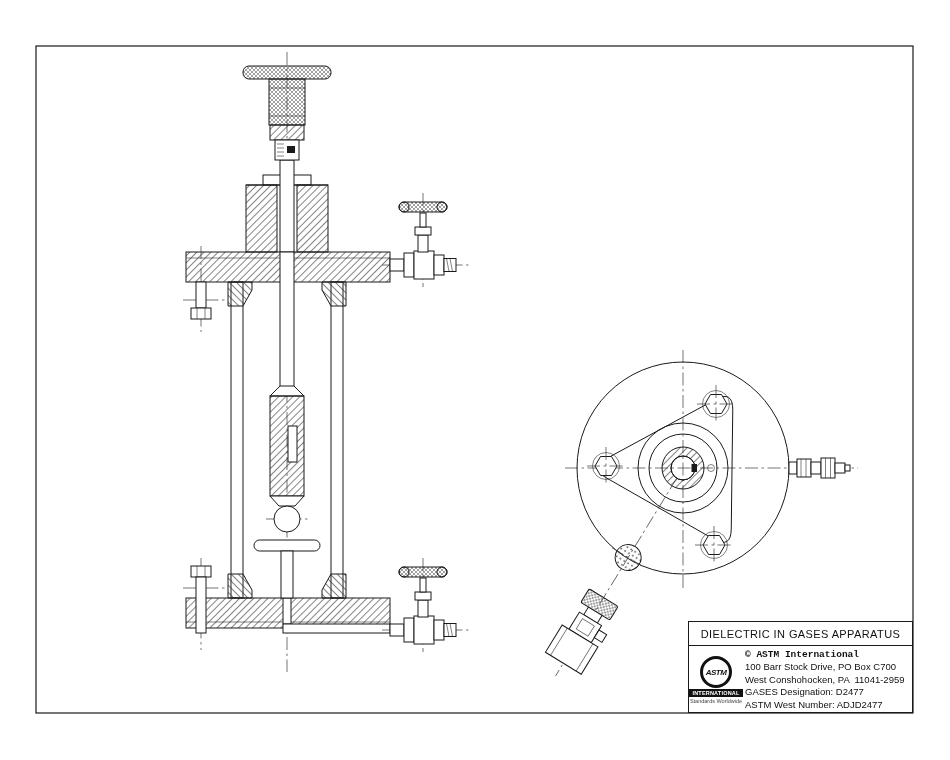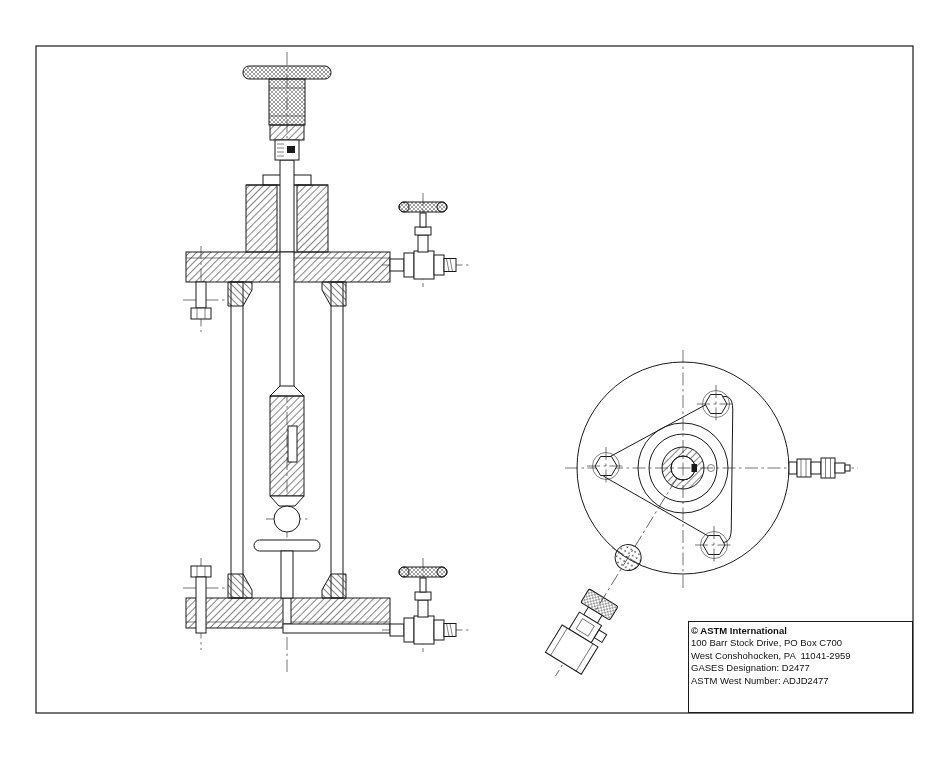--- a/index.html
+++ b/index.html
@@ -28,21 +28,21 @@
   .tb-logo{width:54px;display:flex;flex-direction:column;align-items:center;
     justify-content:center;gap:1px;flex:none;}
   .logo-circle{width:26px;height:26px;border:3px solid #111;border-radius:50%;
     display:flex;align-items:center;justify-content:center;font-weight:bold;
     font-style:italic;font-size:8px;letter-spacing:-0.5px;}
   .logo-banner{background:#111;color:#fff;font-size:5.5px;font-weight:bold;
     padding:1px 3px;letter-spacing:0.2px;white-space:nowrap;}
   .logo-tagline{font-size:5.5px;color:#444;white-space:nowrap;}
   .tb-info{flex:1;padding:3px 3px 0 2px;display:flex;flex-direction:column;}
   .tb-line{font-size:9.5px;line-height:12.4px;white-space:pre;}
-  .tb-bold{font-weight:bold;}
+  .tb-bold{font-weight:bold;font-family:Liberation Mono, monospace;}
   .tb-line b{font-weight:normal;}
 </style>
 </head>
 <body>
 
 <div class="sheet">
 
 <svg width="950" height="760" viewBox="0 0 950 760">
   <defs>
     <pattern id="h45" patternUnits="userSpaceOnUse" width="5" height="5" patternTransform="rotate(45)">
@@ -234,21 +234,29 @@
       <rect class="t" x="676" y="649" width="14" height="12"></rect>
       <rect class="w" x="696" y="650" width="9" height="9"></rect>
       <rect class="w" x="662" y="665" width="42" height="32"></rect>
       <line class="t" x1="668" y1="665" x2="668" y2="697"></line>
       <line class="t" x1="698" y1="665" x2="698" y2="697"></line>
     </g>
   </g>
 </svg>
 
 <div class="title-block">
+  <div class="tb-title">DIELECTRIC IN GASES APPARATUS</div>
   <div class="tb-body">
+    <div class="tb-logo">
+      <div class="logo-circle">
+        <span>ASTM</span>
+      </div>
+      <div class="logo-banner">INTERNATIONAL</div>
+      <div class="logo-tagline">Standards Worldwide</div>
+    </div>
     <div class="tb-info">
       <div class="tb-line tb-bold">© ASTM International</div>
       <div class="tb-line">100 Barr Stock Drive, PO Box C700</div>
       <div class="tb-line">West Conshohocken, PA  11041-2959</div>
       <div class="tb-line"><span>GASES Designation: </span><b>D2477</b></div>
       <div class="tb-line"><span>ASTM West Number: </span><b>ADJD2477</b></div>
     </div>
   </div>
 </div>
 

